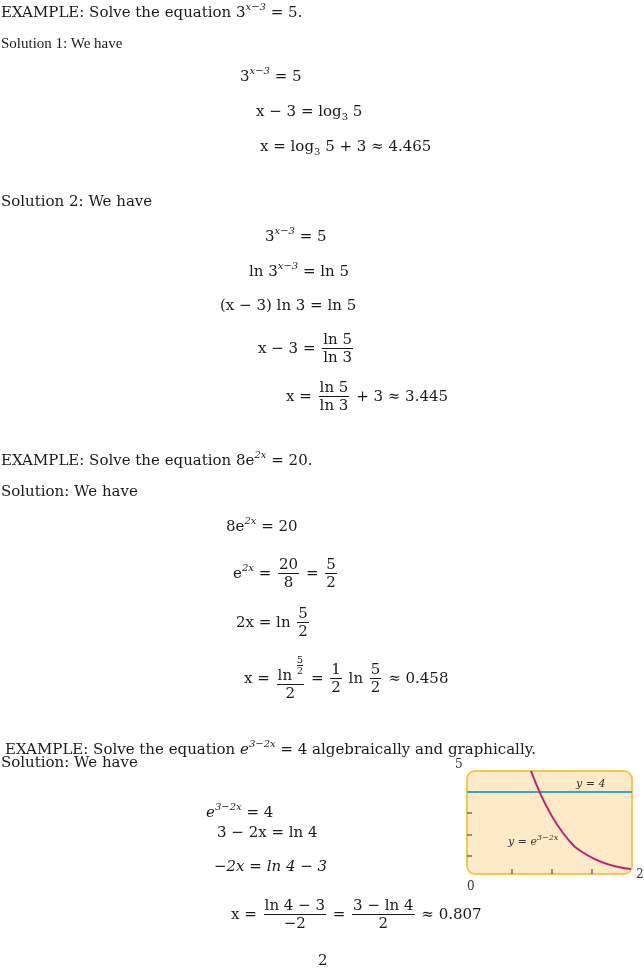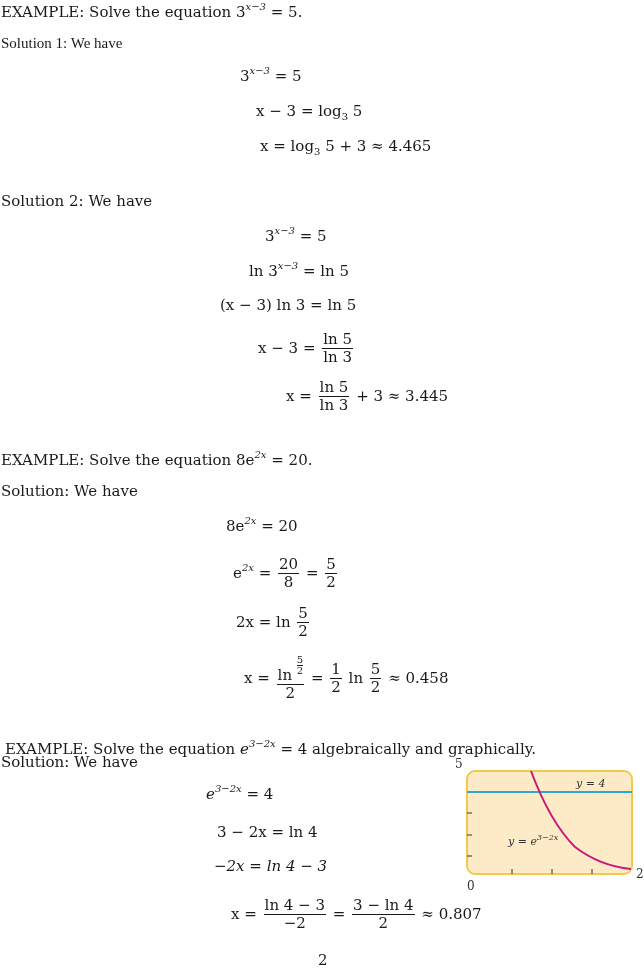--- a/index.html
+++ b/index.html
@@ -68,21 +68,21 @@
 </div>
 <div class="m" style="left:244px;top:655px;">
   <span>x = </span><span class="frac"><span class="num"><span>ln </span><span class="sfrac"><span class="num">5</span><span>2</span></span></span><span>2</span></span><span> = </span><span class="frac"><span class="num">1</span><span>2</span></span><span> ln </span><span class="frac"><span class="num">5</span><span>2</span></span><span> ≈ 0.458</span>
 </div>
 
 <div class="t" style="left:5px;top:722px;margin-top:18px;">
   <span>EXAMPLE: Solve the equation </span><span class="i">e</span><sup class="i">3−2x</sup><span> = 4 algebraically and graphically.</span>
 </div>
 <div class="t" style="left:1px;top:753px;">Solution: We have</div>
 
-<div class="m" style="left:206px;top:785px;">
+<div class="m" style="left:206px;top:803px;">
   <span class="i">e</span><sup class="i">3−2x</sup><span> = 4</span>
 </div>
 <div class="m" style="left:197px;top:823px;margin-left:20px;">3 − 2x = ln 4</div>
 <div class="m" style="left:214px;top:857px;font-style:italic;">−2x = ln 4 − 3</div>
 <div class="m" style="left:231px;top:897px;">
   <span>x = </span><span class="frac"><span class="num">ln 4 − 3</span><span>−2</span></span><span> = </span><span class="frac"><span class="num">3 − ln 4</span><span>2</span></span><span> ≈ 0.807</span>
 </div>
 
 <div class="graph">
   <svg width="189" height="140" viewBox="0 0 189 140">

